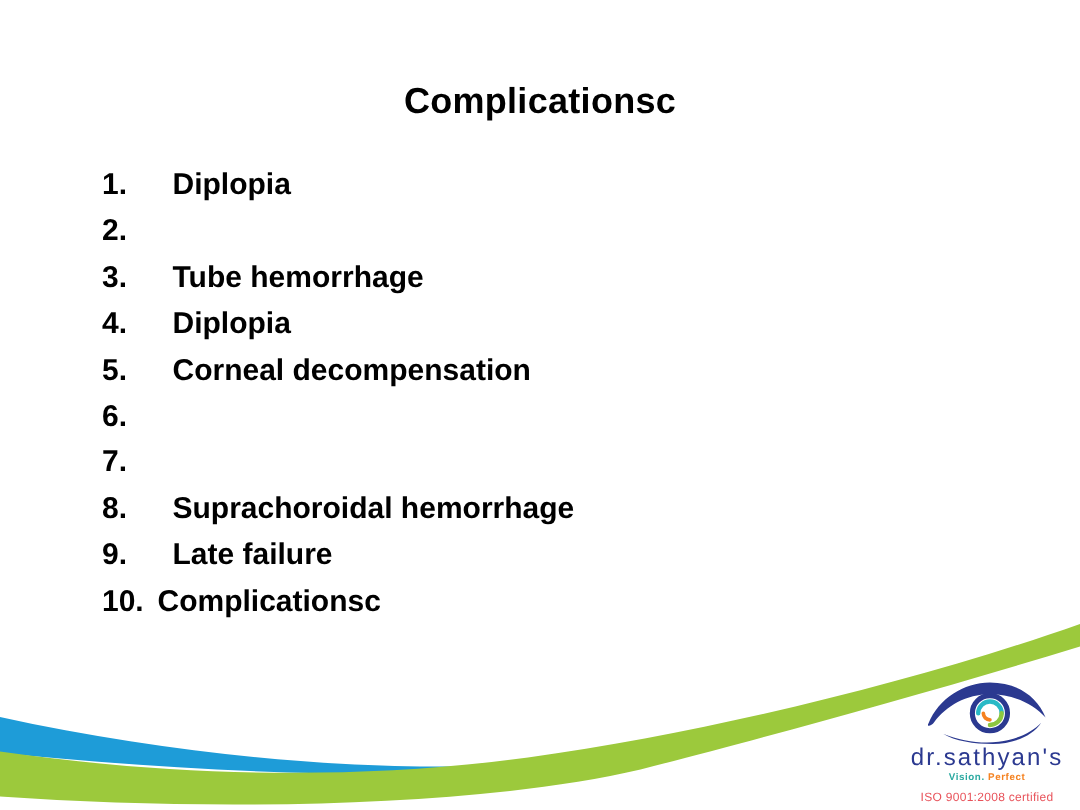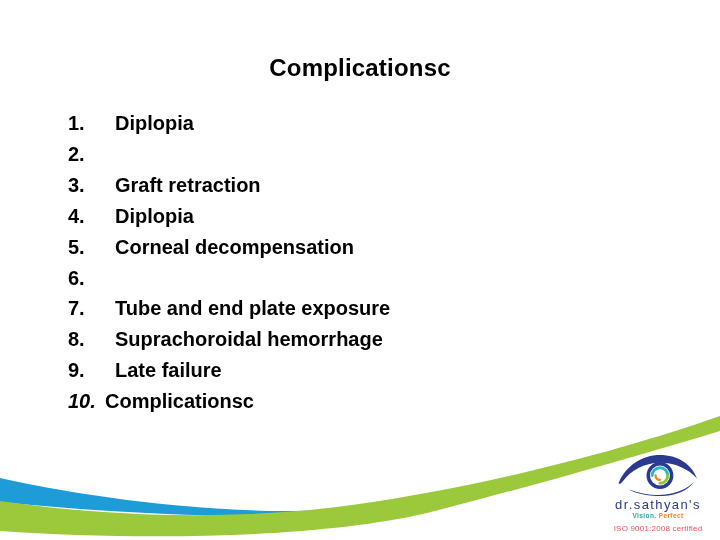--- a/index.html
+++ b/index.html
@@ -13,32 +13,32 @@
     font-size:24px; font-weight:bold; color:var(--text,#000);
     margin:0; letter-spacing:0.2px;
   }
   .list { position:absolute; left:68px; top:108px; }
   .list-row {
     display:flex; align-items:baseline;
     font-size:20px; font-weight:bold; color:var(--text,#000);
     line-height:30.9px; white-space:nowrap;
   }
   .list-num { flex:0 0 47px; }
-  .list-row:last-child .list-num { flex-basis:37px;font-style:italic; }
+  .list-row:last-child .list-num { flex-basis:37px; }
   .swoosh {
     position:absolute; left:0; top:0; width:720px; height:540px;
     pointer-events:none;
   }
   .logo {
     position:absolute; top:452px; right:5px; width:114px;
     text-align:center; line-height:1;
   }
   .logo-eye { display:block; width:82px; height:45px; margin:0 auto; }
   .logo-name {
-    font-size:13px; letter-spacing:1.4px; color:var(--logo-navy,#2B3990);
+    font-size:16px; letter-spacing:1.4px; color:var(--logo-navy,#2B3990);
     margin-top:1px; white-space:nowrap;
   }
   .logo-tagline { font-size:6.5px; font-weight:bold; margin-top:2px; letter-spacing:0.4px; }
   .logo-tagline .tg1 { color:var(--tagline-teal,#2AA9A0); }
   .logo-tagline .tg2 { color:var(--tagline-orange,#F58220); }
   .logo-cert {
     font-size:8px; font-weight:normal; color:var(--cert-red,#E8525A);
     margin-top:5px; letter-spacing:0.2px; white-space:nowrap;
   }
 </style>
@@ -55,40 +55,39 @@
         <span class="list-num">1.</span>
         <span class="list-txt">Diplopia</span>
       </div>
 
       <div class="list-row">
         <span class="list-num">2.</span>
       </div>
 
       <div class="list-row">
         <span class="list-num">3.</span>
-        <span class="list-txt">Graft retraction</span>
+        <span class="list-txt">Tube hemorrhage</span>
       </div>
 
       <div class="list-row">
         <span class="list-num">4.</span>
         <span class="list-txt">Diplopia</span>
       </div>
 
       <div class="list-row">
         <span class="list-num">5.</span>
         <span class="list-txt">Corneal decompensation</span>
       </div>
 
       <div class="list-row">
         <span class="list-num">6.</span>
       </div>
 
       <div class="list-row">
         <span class="list-num">7.</span>
-        <span class="list-txt">Tube and end plate exposure</span>
       </div>
 
       <div class="list-row">
         <span class="list-num">8.</span>
         <span class="list-txt">Suprachoroidal hemorrhage</span>
       </div>
 
       <div class="list-row">
         <span class="list-num">9.</span>
         <span class="list-txt">Late failure</span>

